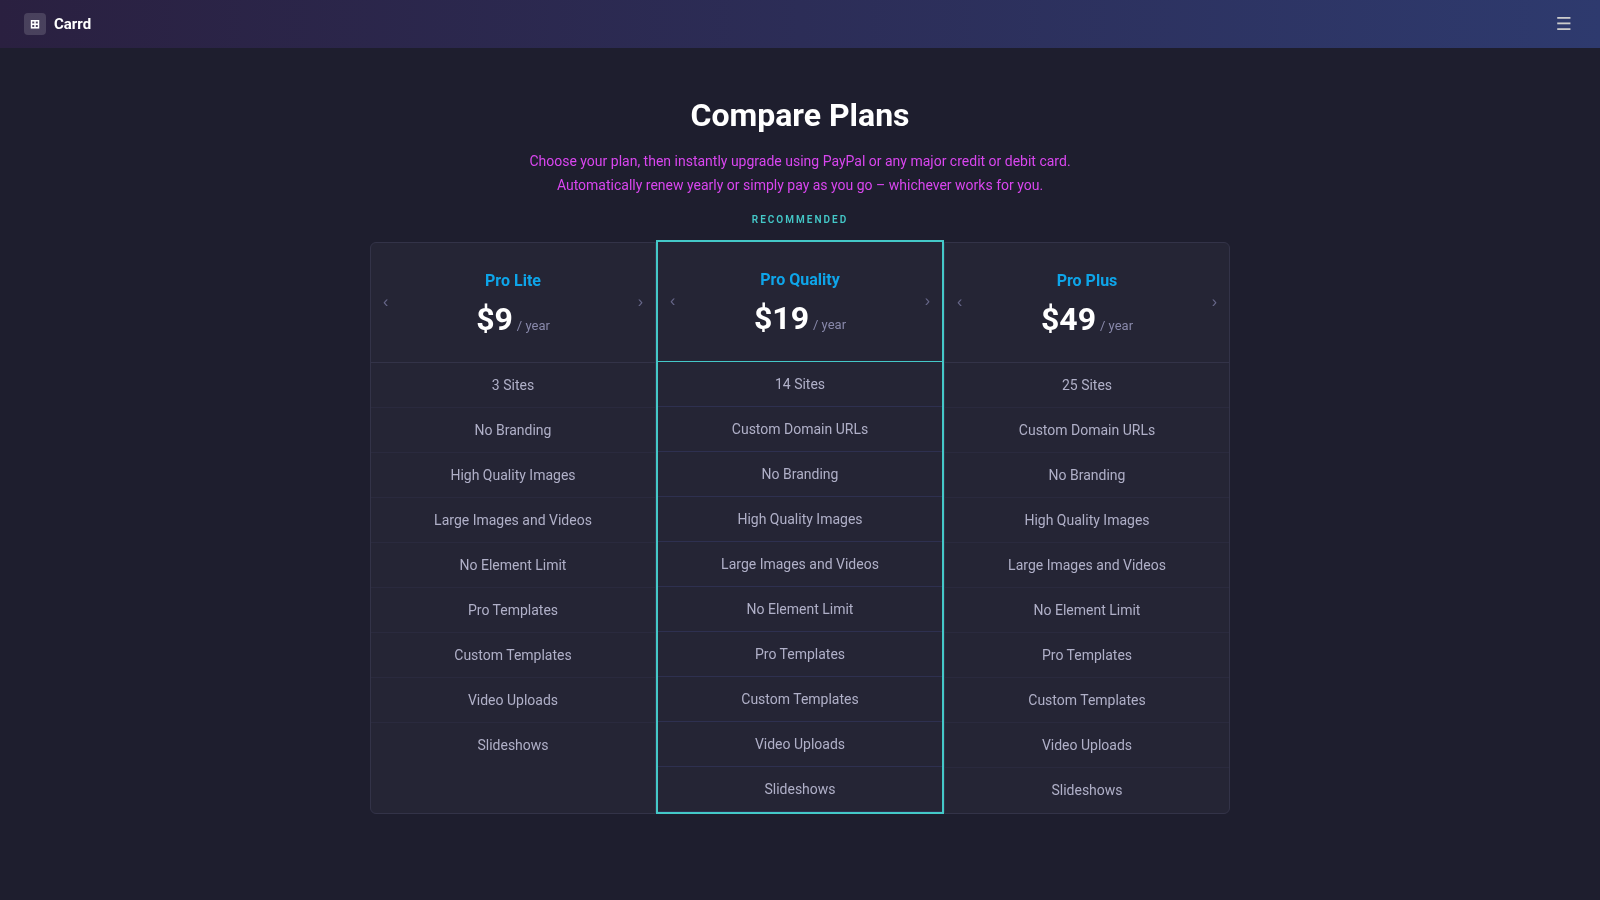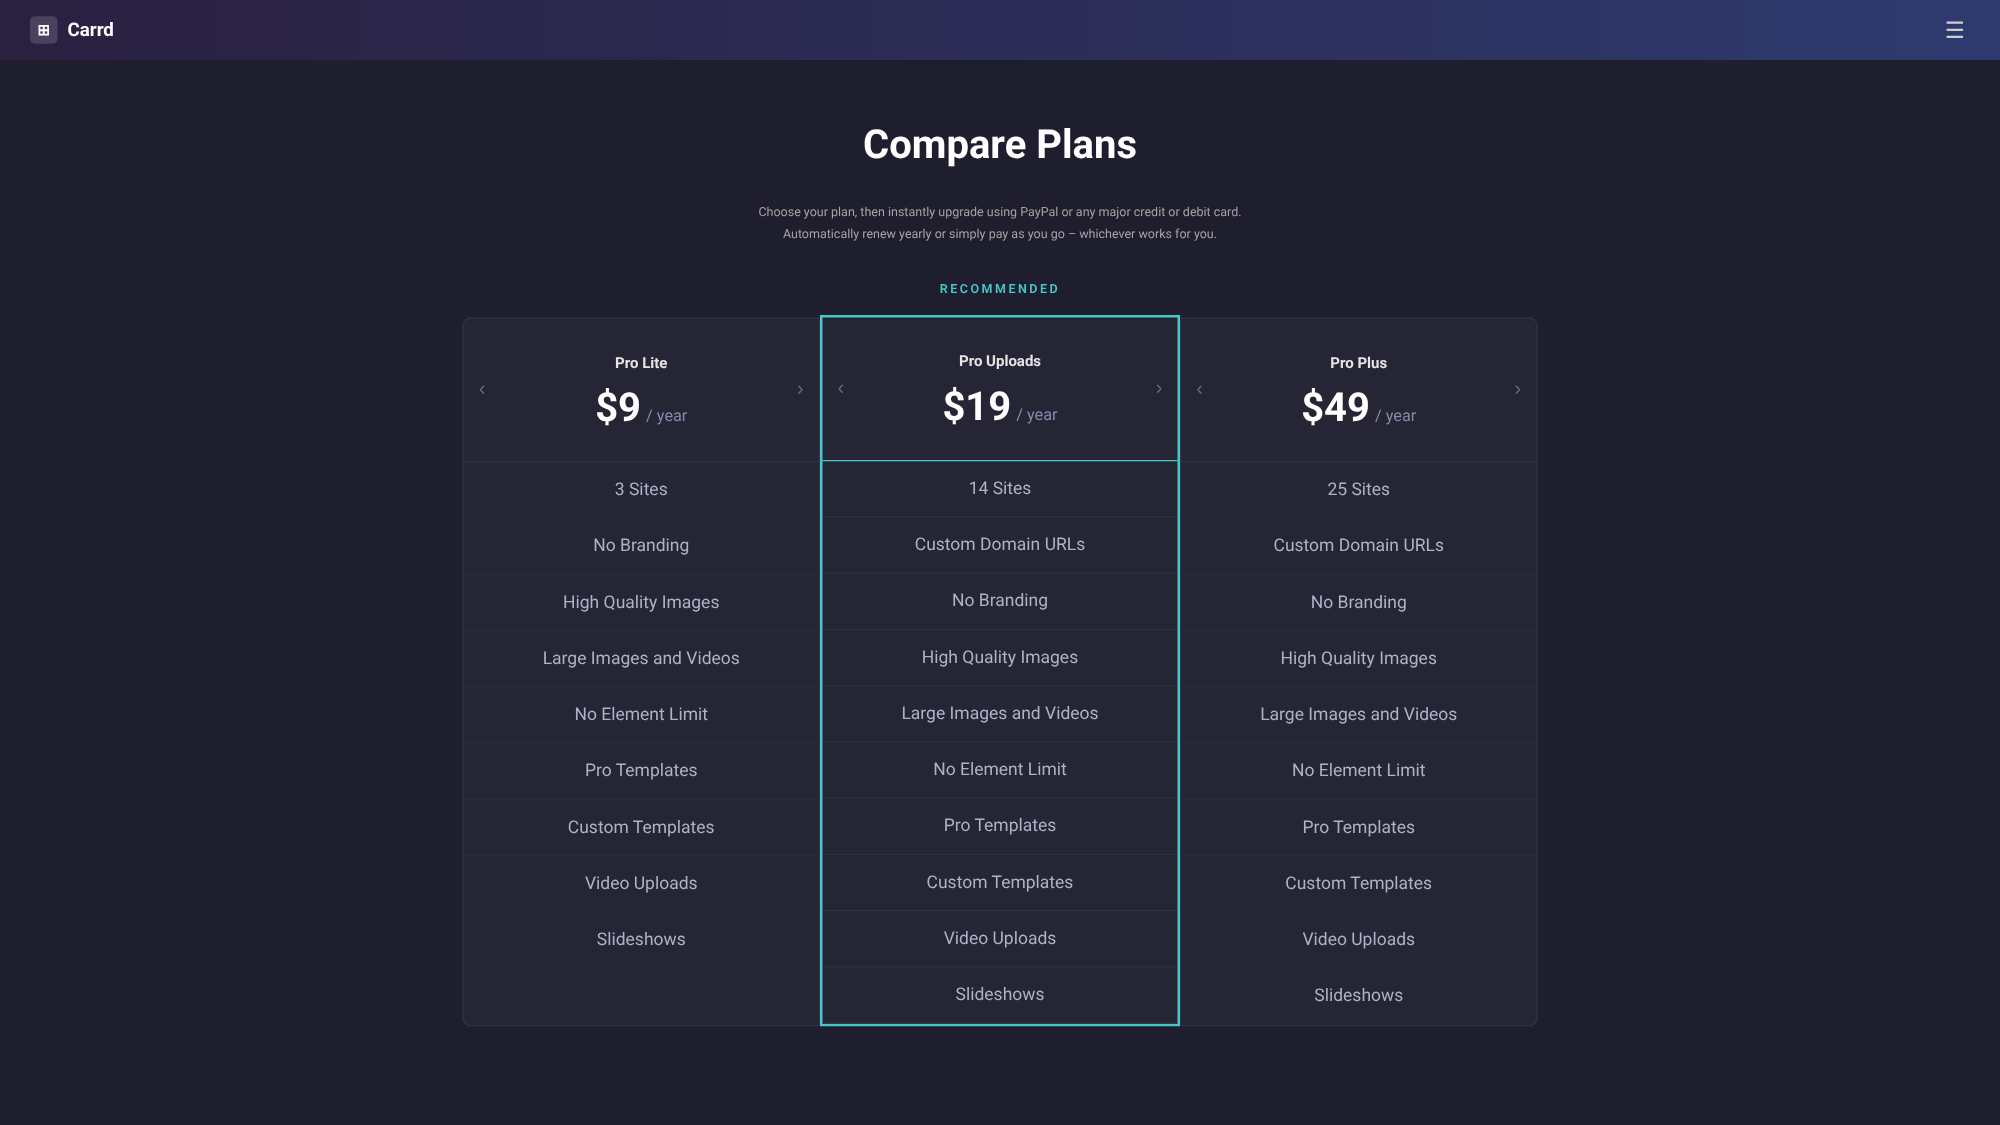--- a/index.html
+++ b/index.html
@@ -53,29 +53,29 @@
       display: flex;
       flex-direction: column;
       align-items: center;
       padding: 48px 0 0;
     }
 
     .page-title {
       font-size: 32px;
       font-weight: 700;
       color: #ffffff;
-      margin-bottom: 28px;
+      margin-bottom: 16px;
     }
 
     .page-subtitle {
-      font-size: 10px;
-      color: #a3a3a3;
+      font-size: 14px;
+      color: #d946ef;
       text-align: center;
       line-height: 1.7;
-      margin-bottom: 30px;
+      margin-bottom: 16px;
     }
 
     
     .recommended-wrapper {
       width: 860px;
       display: flex;
       justify-content: center;
       margin-bottom: 0;
       position: relative;
     }
@@ -156,23 +156,23 @@
       border: none;
       color: #666688;
       cursor: pointer;
       font-size: 16px;
       padding: 4px 8px;
     }
     .plan-nav-btn.left { left: 4px; }
     .plan-nav-btn.right { right: 4px; }
 
     .plan-name {
-      font-size: 12px;
+      font-size: 16px;
       font-weight: 700;
-      color: #e5e5e5;
+      color: #0ea5e9;
       margin-bottom: 10px;
     }
 
     .plan-price {
       display: flex;
       align-items: baseline;
       gap: 2px;
     }
 
     .price-amount {
@@ -248,21 +248,21 @@
           <div class="plan-feature">Large Images and Videos</div>
           <div class="plan-feature">No Element Limit</div>
           <div class="plan-feature">Pro Templates</div>
           <div class="plan-feature">Custom Templates</div>
           <div class="plan-feature">Video Uploads</div>
           <div class="plan-feature">Slideshows</div>
         </div>
         <div class="plan-card featured">
           <div class="plan-header">
             <button class="plan-nav-btn left">‹</button>
-            <div class="plan-name">Pro Uploads</div>
+            <div class="plan-name">Pro Quality</div>
             <div class="plan-price">
               <span class="price-amount">$19</span>
               <span class="price-period">/ year</span>
             </div>
             <button class="plan-nav-btn right">›</button>
           </div>
           <div class="plan-feature">14 Sites</div>
           <div class="plan-feature">Custom Domain URLs</div>
           <div class="plan-feature">No Branding</div>
           <div class="plan-feature">High Quality Images</div>

